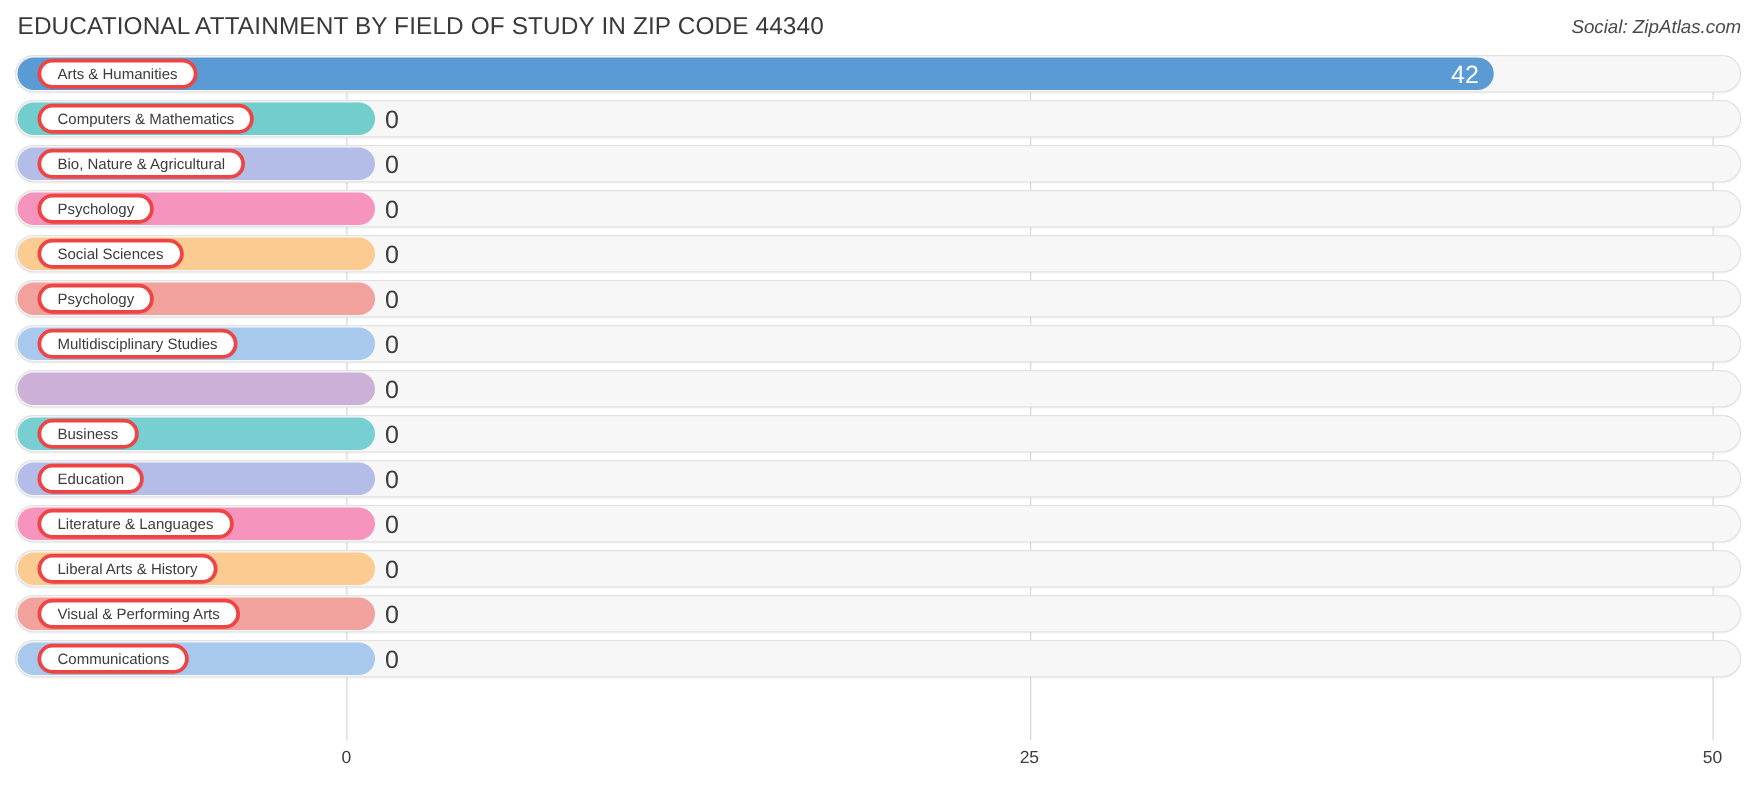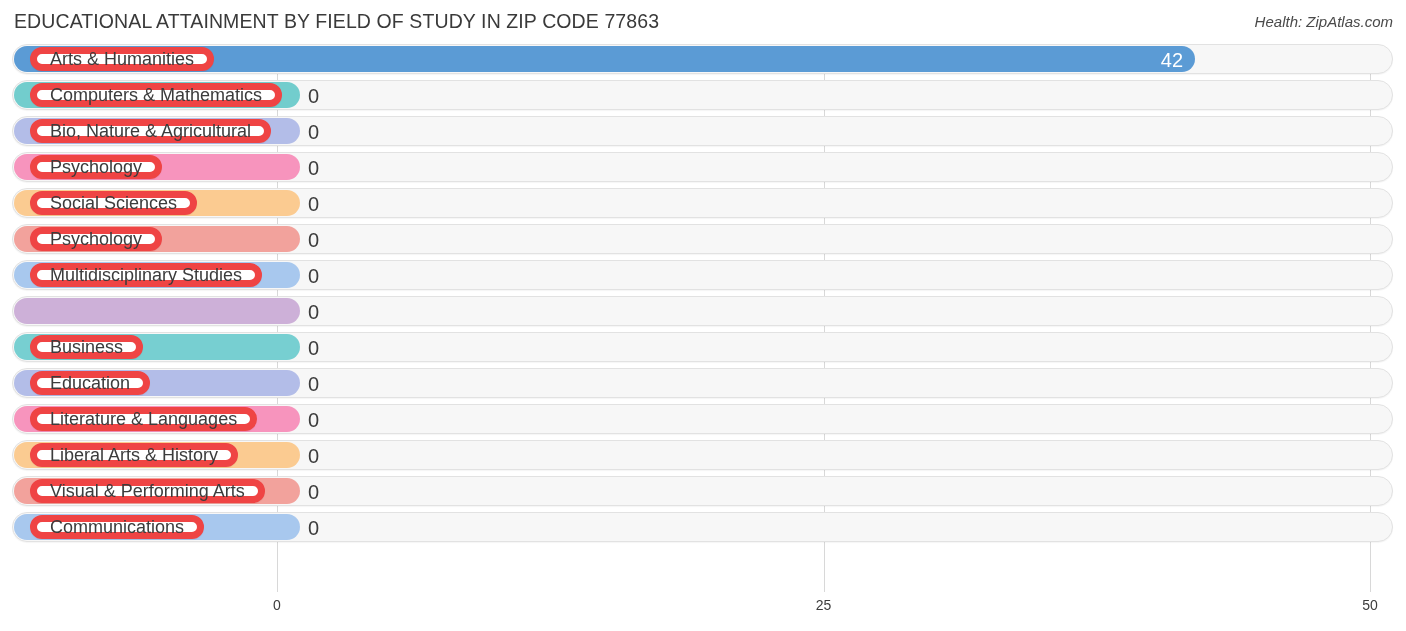--- a/index.html
+++ b/index.html
@@ -57,23 +57,23 @@
     position: absolute; left: 14px; top: 2px;
     height: 26px;
     border-radius: 13px;
   }
   .label-pill {
     position: absolute; left: 30px; top: 3px;
     height: 24px;
     display: flex; align-items: center;
     padding: 0 13px;
     background: #ffffff;
-    border: 7px solid #ef4444;
+    border: 3px solid #ef4444;
     border-radius: 12px;
-    font-size: 18px;
+    font-size: 12px;
     color: #3c3c3c;
     white-space: nowrap;
     box-shadow: 0 1px 1px rgba(0,0,0,0.05);
   }
   .value {
     position: absolute; top: 5px;
     font-size: 20px;
     white-space: nowrap;
     text-align: right;
   }
@@ -90,22 +90,22 @@
     transform: translateX(-50%);
     white-space: nowrap;
   }
 </style>
 </head>
 <body>
 
 <div class="page">
 
   <div class="header">
-    <div class="chart-title">EDUCATIONAL ATTAINMENT BY FIELD OF STUDY IN ZIP CODE 77863</div>
-    <div class="source">Health: ZipAtlas.com</div>
+    <div class="chart-title">EDUCATIONAL ATTAINMENT BY FIELD OF STUDY IN ZIP CODE 44340</div>
+    <div class="source">Social: ZipAtlas.com</div>
   </div>
 
   <div class="plot">
     <div class="gridlines" id="gridlines">
         <div class="gridline" style="left: 277px;"></div>
         <div class="gridline" style="left: 823.5px;"></div>
         <div class="gridline" style="left: 1370px;"></div>
       </div>
     <div class="rows" id="rows">
         <div class="row">

